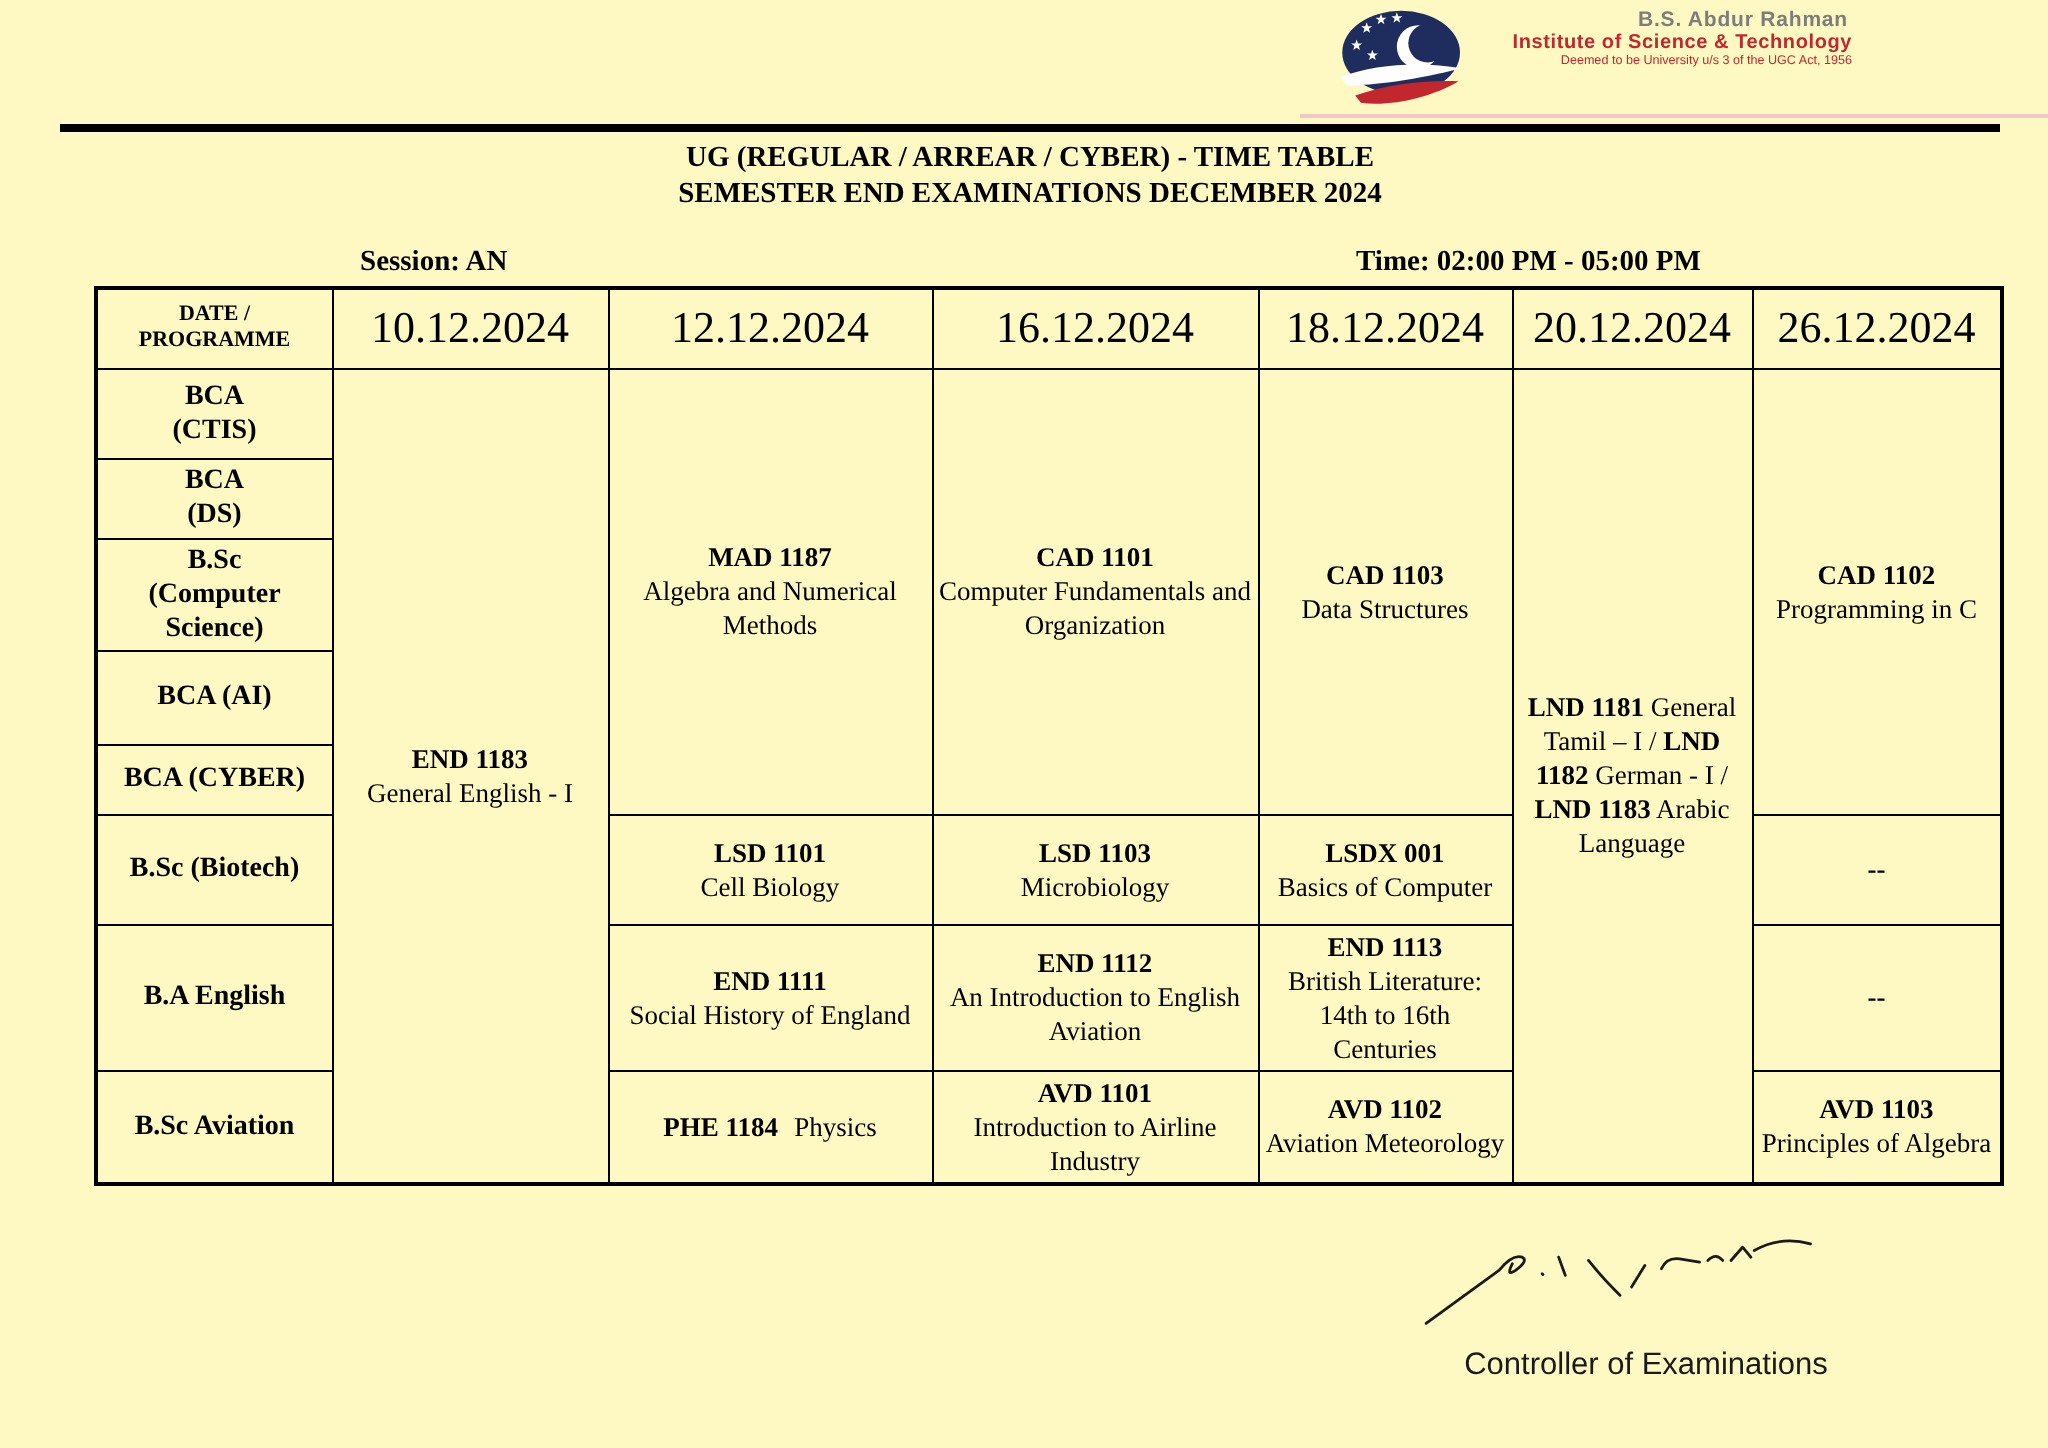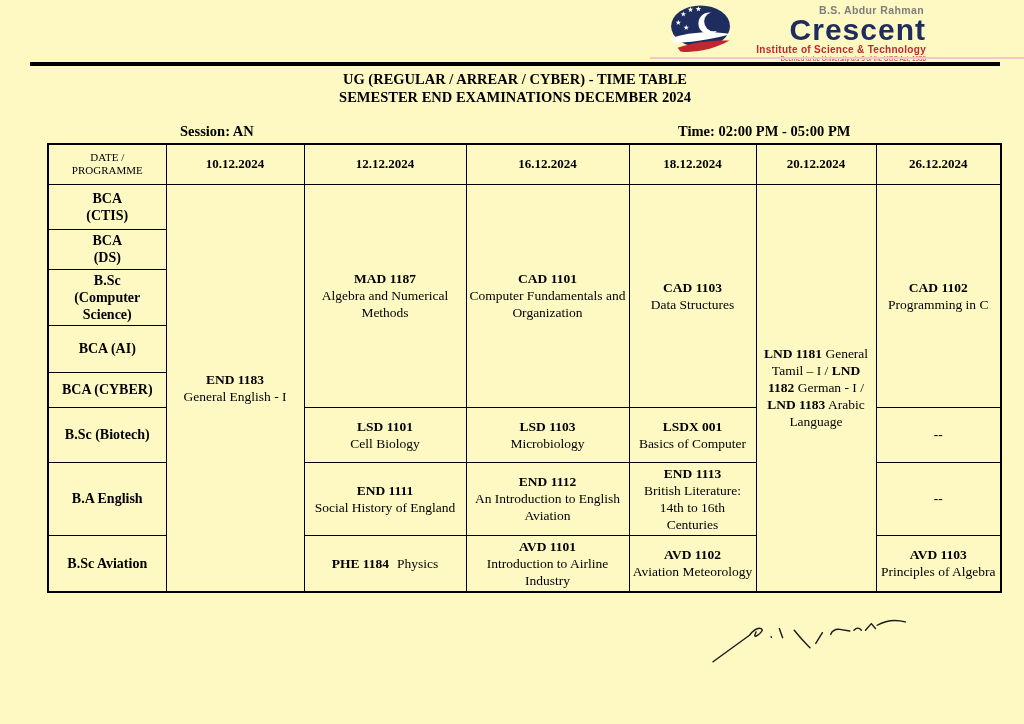--- a/index.html
+++ b/index.html
@@ -28,22 +28,22 @@
   .session { position:absolute; left:180px; }
   .time { position:absolute; left:678px; }
 
   
   table.tt {
     position:absolute; left:47px; top:143px; width:953px;
     border-collapse:collapse; table-layout:fixed;
     border:2px solid #000;
   }
   table.tt td, table.tt th { border:1px solid #000; text-align:center; vertical-align:middle; padding:2px 3px; }
-  th.corner { font-size:11px; font-weight:normal; white-space:pre-line; line-height:13px; }
-  th.date { font-size:13px; font-weight:bold; }
+  th.corner { font-size:11px; font-weight:bold; white-space:pre-line; line-height:13px; }
+  th.date { font-size:22px; font-weight:normal; }
   td.prog { font-weight:bold; font-size:14px; white-space:pre-line; line-height:17px; }
   td.cell { font-size:13.5px; line-height:17px; }
   .code { font-weight:bold; }
   .b { font-weight:bold; }
   td.inline-cell .title { margin-left:8px; }
   td.dash { font-weight:bold; }
 
   
   .signature { position:absolute; left:690px; top:612px; width:235px; height:58px; }
   .signatory {
@@ -68,21 +68,20 @@
       <use href="#st" x="24" y="14"></use>
       <use href="#st" x="34" y="8" transform="scale(1)"></use>
       <use href="#st" x="17" y="26"></use>
       <use href="#st" x="28" y="33"></use>
       <use href="#st" x="45" y="7"></use>
       <path d="M6,48 C30,39 62,37 90,42 C60,50 28,54 10,54 Z" fill="#ffffff"></path>
       <path d="M16,61 C40,52 70,50 88,51 C70,62 40,69 20,66 Z" fill="#c1272d"></path>
     </svg>
     <div class="brand">
       <div class="brand-top">B.S. Abdur Rahman</div>
-      <div class="brand-main">Crescent</div>
       <div class="brand-sub">Institute of Science &amp; Technology</div>
       <div class="brand-note">Deemed to be University u/s 3 of the UGC Act, 1956</div>
     </div>
   </div>
   <div class="pink-line"></div>
   <div class="top-rule"></div>
 
   <div class="titles">
     <div>UG (REGULAR / ARREAR / CYBER) - TIME TABLE</div>
     <div>SEMESTER END EXAMINATIONS DECEMBER 2024</div>
@@ -210,14 +209,15 @@
     <path d="M6,60 L50,28 Q58,18 64,20 Q68,22 60,28 Q54,32 58,24"></path>
     <path d="M76,30 l0.5,0.5"></path>
     <path d="M86,20 l4,11"></path>
     <path d="M104,22 q8,10 16,18 l3,3"></path>
     <path d="M130,38 l8,-13"></path>
     <path d="M148,27 q3,-7 11,-6 l12,2"></path>
     <path d="M176,22 q5,-5 9,0"></path>
     <path d="M190,22 l7,-8 5,6"></path>
     <path d="M204,16 q16,-9 34,-4"></path>
   </svg>
+  <div class="signatory">Controller of Examinations</div>
 
 </div>
 
 </body></html>

